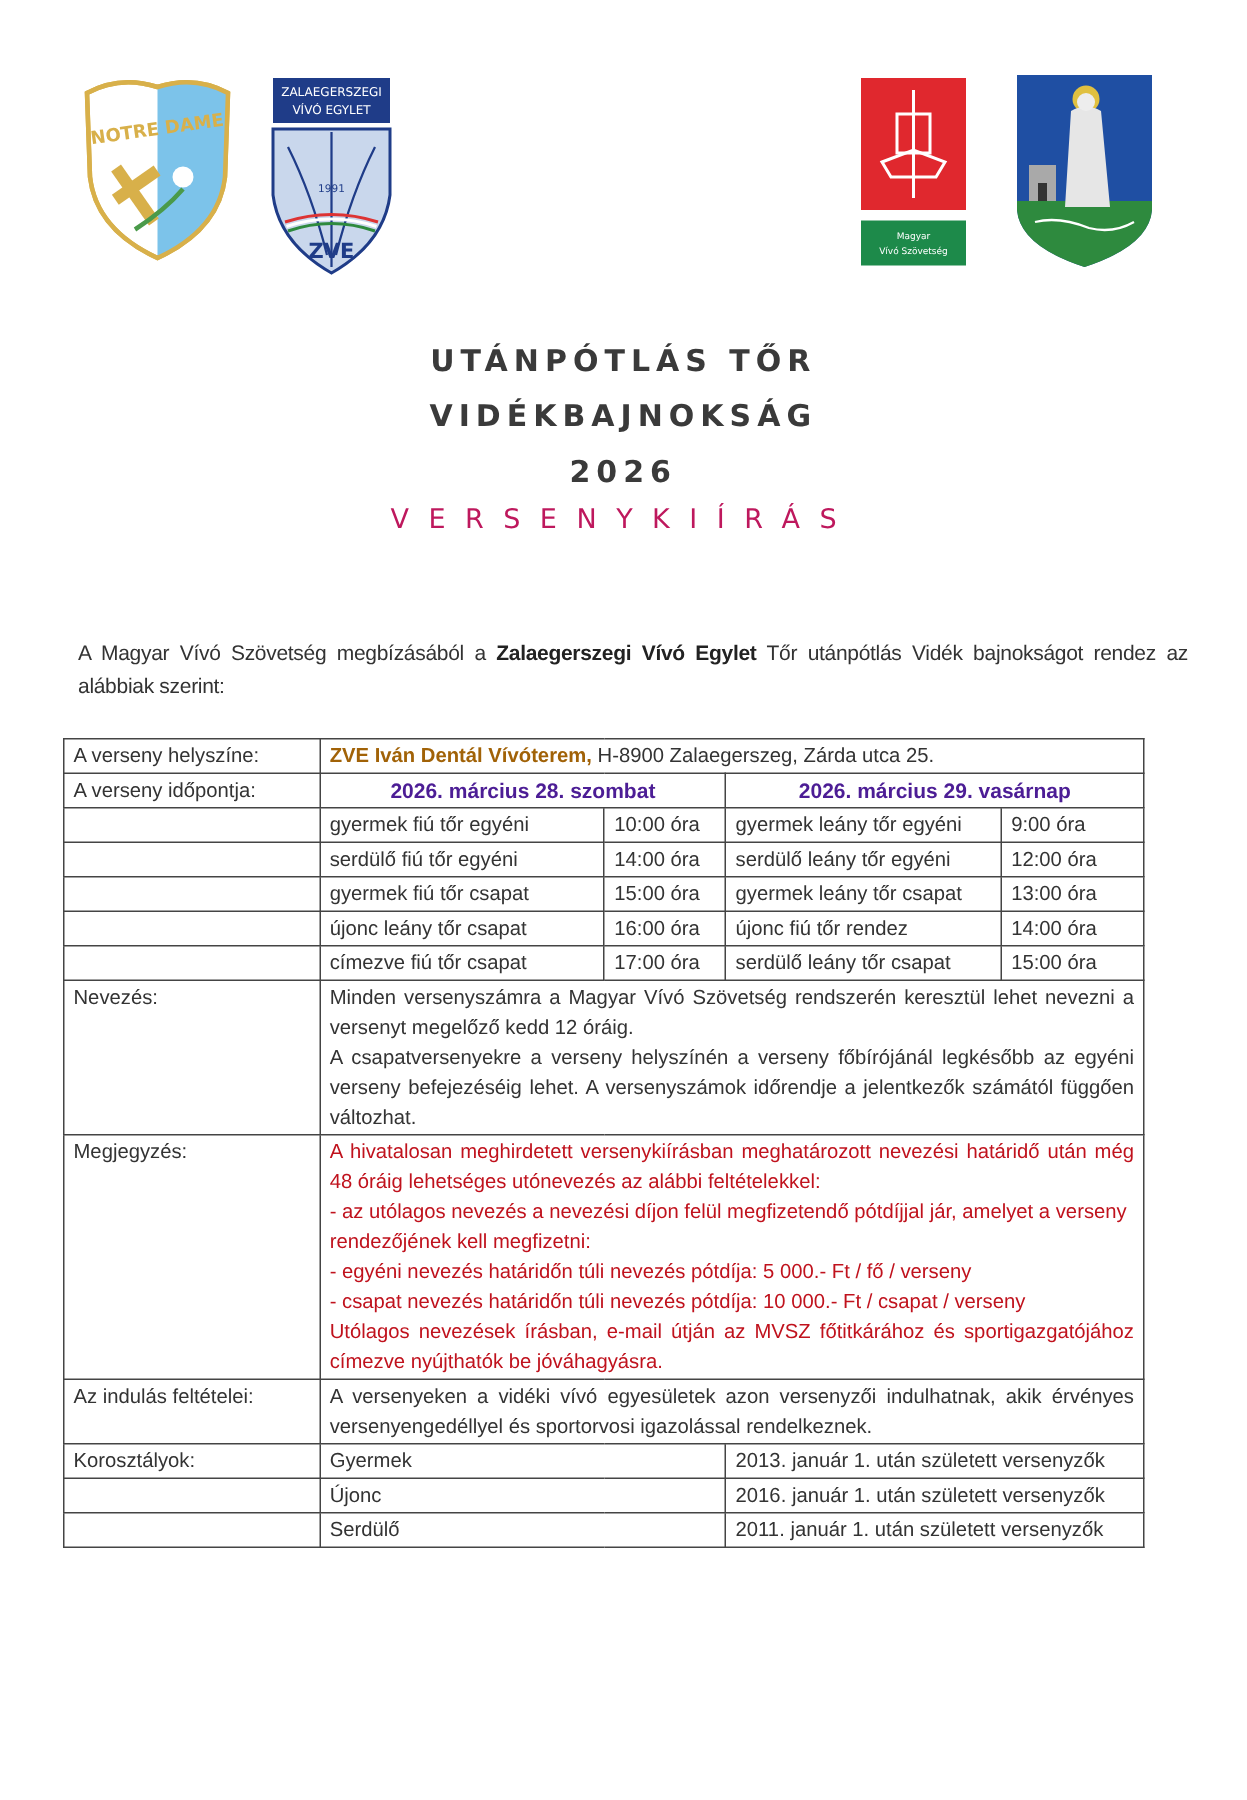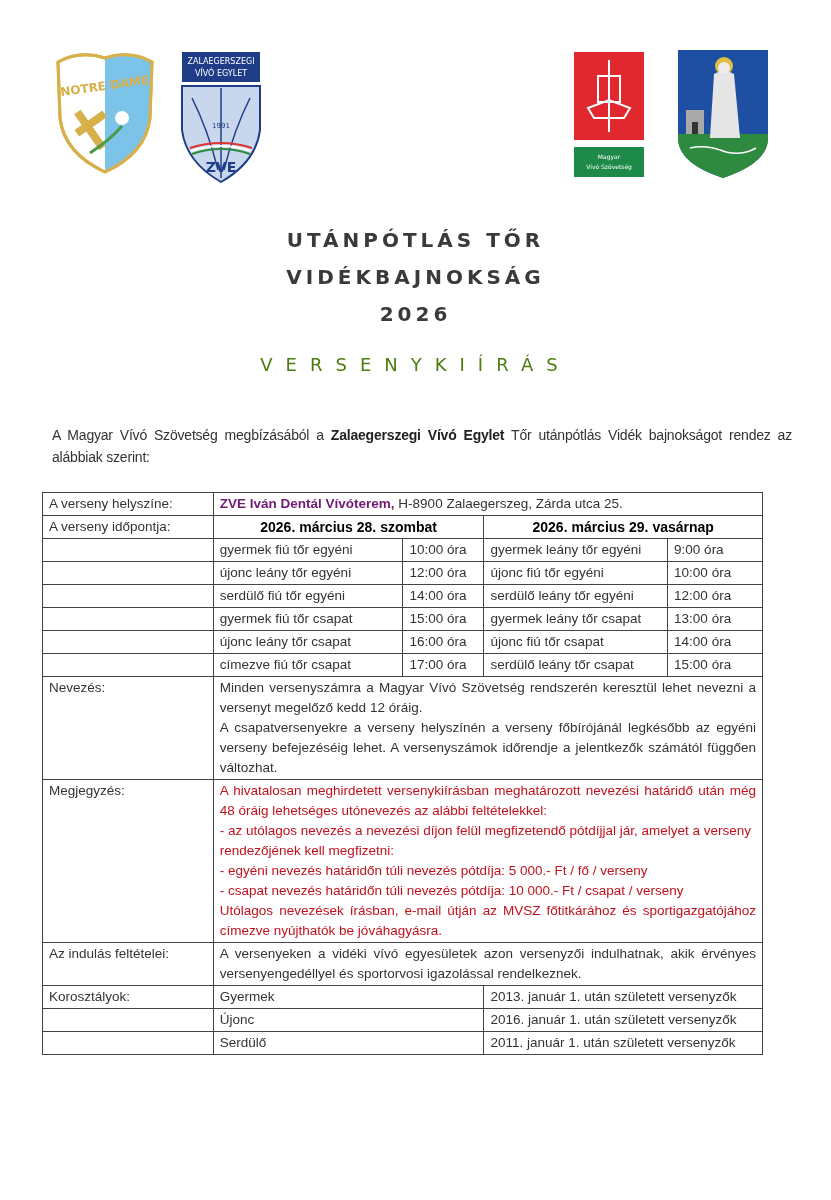--- a/index.html
+++ b/index.html
@@ -4,32 +4,32 @@
 <style>
   html, body { margin: 0; padding: 0; background: #ffffff; }
   body { width: 831px; height: 1200px; position: relative; overflow: hidden;
          font-family: "Liberation Sans Narrow", "Liberation Sans", sans-serif; color: #222; }
   .logo { position: absolute; }
   .title { position: absolute; left: 0; width: 831px; text-align: center;
            font-family: "DejaVu Sans", sans-serif; font-weight: bold; color: #3a3a3a; }
   .t1 { top: 228px; font-size: 20px; letter-spacing: 4px; }
   .t2 { top: 265px; font-size: 20px; letter-spacing: 4px; }
   .t3 { top: 302px; font-size: 20px; letter-spacing: 4px; text-align: center; }
-  .t4 { top: 354px; font-size: 18px; letter-spacing: 13px; font-weight: normal; color: #4d7c0f; }
+  .t4 { top: 336px; font-size: 18px; letter-spacing: 13px; font-weight: normal; color: #be185d; }
   .intro { position: absolute; left: 52px; top: 424px; width: 740px; font-size: 14px;
            line-height: 22px; color: #333; text-align: justify; letter-spacing: -0.2px; }
   .intro b { color: #222; margin-top: 24px; }
   table.main { position: absolute; left: 42px; top: 492px; width: 721px; border-collapse: collapse;
                font-size: 13.5px; color: #333; }
   table.main td { border: 1px solid #444; padding: 1px 6px; line-height: 20px; vertical-align: top; }
   td.right { }
-  td.center { text-align: center; font-weight: bold; font-size: 14px; color: #000000; }
+  td.center { text-align: center; font-weight: bold; font-size: 14px; color: #4c1d95; }
   .red { color: #c0121d; margin-left: 40px; }
   .just { text-align: justify; }
-  .bold { font-weight: bold; color: #701a75; }
+  .bold { font-weight: bold; color: #a16207; }
   .sub td { line-height: 20px; }
 </style>
 </head>
 <body>
 
 <svg class="logo" style="left:50px;top:48px" width="110" height="128" viewBox="0 0 110 128">
   <path d="M8 14 Q30 2 55 10 Q80 2 102 14 L100 70 Q96 105 55 124 Q14 105 10 70 Z" fill="#ffffff" stroke="#d8b04a" stroke-width="3"></path>
   <path d="M55 10 Q80 2 102 14 L100 70 Q96 105 55 124 Z" fill="#7cc3ea"></path>
   <path d="M8 14 Q30 2 55 10 Q80 2 102 14 L100 70 Q96 105 55 124 Q14 105 10 70 Z" fill="none" stroke="#d8b04a" stroke-width="3"></path>
   <text x="55" y="42" text-anchor="middle" font-family="DejaVu Sans, sans-serif" font-size="12" font-weight="bold" fill="#d8b04a" transform="rotate(-8 55 40)">NOTRE DAME</text>
@@ -104,44 +104,37 @@
   </tr>
   <tr class="sub">
     <td></td>
     <td class="right">gyermek fiú tőr egyéni</td>
     <td>10:00 óra</td>
     <td class="right">gyermek leány tőr egyéni</td>
     <td>9:00 óra</td>
   </tr>
   <tr class="sub">
     <td></td>
-    <td class="right">újonc leány tőr egyéni</td>
-    <td>12:00 óra</td>
-    <td class="right">újonc fiú tőr egyéni</td>
-    <td>10:00 óra</td>
-  </tr>
-  <tr class="sub">
-    <td></td>
     <td class="right">serdülő fiú tőr egyéni</td>
     <td>14:00 óra</td>
     <td class="right">serdülő leány tőr egyéni</td>
     <td>12:00 óra</td>
   </tr>
   <tr class="sub">
     <td></td>
     <td class="right">gyermek fiú tőr csapat</td>
     <td>15:00 óra</td>
     <td class="right">gyermek leány tőr csapat</td>
     <td>13:00 óra</td>
   </tr>
   <tr class="sub">
     <td></td>
     <td class="right">újonc leány tőr csapat</td>
     <td>16:00 óra</td>
-    <td class="right">újonc fiú tőr csapat</td>
+    <td class="right">újonc fiú tőr rendez</td>
     <td>14:00 óra</td>
   </tr>
   <tr class="sub">
     <td></td>
     <td class="right">címezve fiú tőr csapat</td>
     <td>17:00 óra</td>
     <td class="right">serdülő leány tőr csapat</td>
     <td>15:00 óra</td>
   </tr>
   <tr>

